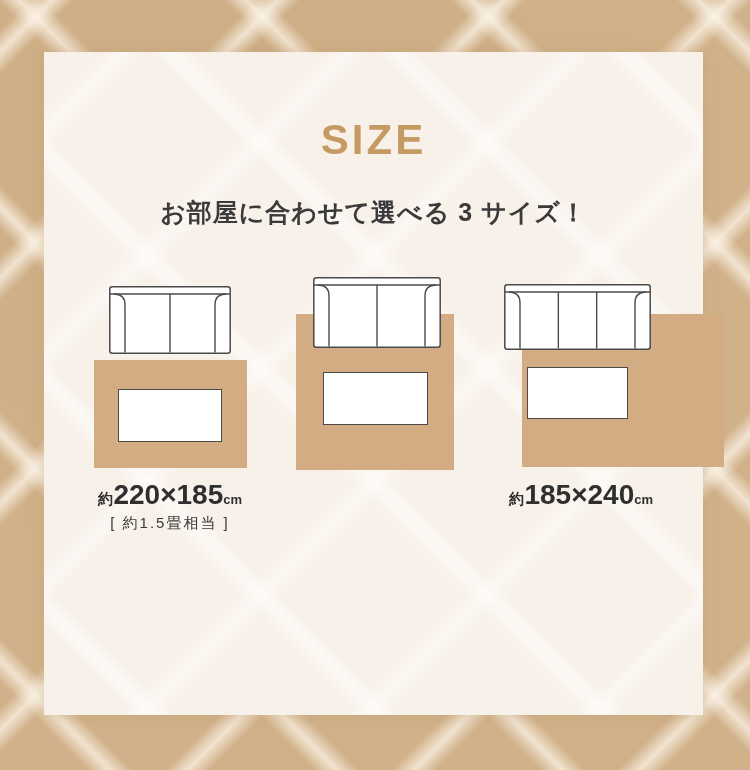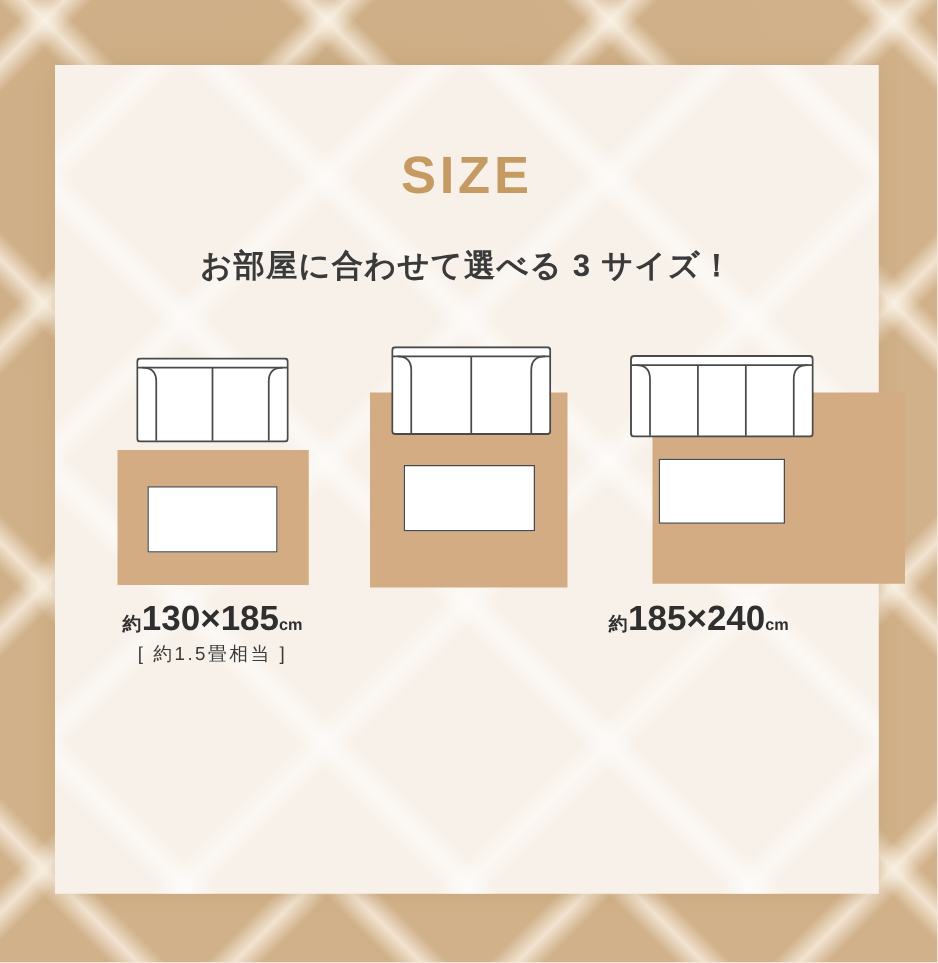--- a/index.html
+++ b/index.html
@@ -63,21 +63,21 @@
   }
   .table.t1{left:74px;top:337px;width:104px;height:53px;}
   .table.t2{left:279px;top:320px;width:105px;height:53px;}
   .table.t3{left:483px;top:315px;width:101px;height:52px;}
   .size-label{
     position:absolute;top:428px;width:220px;
     text-align:center;color:#2f2f2f;
   }
   .size-label.l1{left:16px;}
   .size-label.l2{left:221px;}
-  .size-label.l3{left:405px;}
+  .size-label.l3{left:427px;}
   .dim-line{font-weight:700;white-space:nowrap;line-height:1.1;}
   .dim-prefix{font-size:15px;letter-spacing:0.5px;}
   .dim-main{font-size:28px;letter-spacing:0px;}
   .dim-unit{font-size:13px;}
   .tatami-line{
     margin-top:3px;font-size:15px;font-weight:400;
     letter-spacing:2px;color:#3a3a3a;white-space:nowrap;
   }
 </style>
 </head>
@@ -93,21 +93,21 @@
     <svg class="sofa s1" width="122" height="68" viewBox="0 0 122 68">
         <rect x="0.8" y="0.8" width="120.4" height="66.4" rx="2.5" fill="#ffffff" stroke="#4a4a4a" stroke-width="1.5"></rect>
         <line x1="0.8" y1="8" x2="121.2" y2="8" stroke="#4a4a4a" stroke-width="1.4"></line>
         <path d="M 16 66.5 L 16 19 Q 16 8 5 8" fill="none" stroke="#4a4a4a" stroke-width="1.4"></path>
         <path d="M 106 66.5 L 106 19 Q 106 8 117 8" fill="none" stroke="#4a4a4a" stroke-width="1.4"></path>
         <line x1="61" y1="8" x2="61" y2="66.5" stroke="#4a4a4a" stroke-width="1.4"></line>
       </svg>
     <div class="table t1"></div>
     <div class="size-label l1">
       <div class="dim-line">
-        <span class="dim-prefix">約</span><span class="dim-main">130×185</span><span class="dim-unit">cm</span>
+        <span class="dim-prefix">約</span><span class="dim-main">220×185</span><span class="dim-unit">cm</span>
       </div>
       <div class="tatami-line">[ 約1.5畳相当 ]</div>
     </div>
 
     <div class="rug r2"></div>
     <svg class="sofa s2" width="128" height="71" viewBox="0 0 128 71">
         <rect x="0.8" y="0.8" width="126.4" height="69.4" rx="2.5" fill="#ffffff" stroke="#4a4a4a" stroke-width="1.5"></rect>
         <line x1="0.8" y1="8" x2="127.2" y2="8" stroke="#4a4a4a" stroke-width="1.4"></line>
         <path d="M 16 69.5 L 16 19 Q 16 8 5 8" fill="none" stroke="#4a4a4a" stroke-width="1.4"></path>
         <path d="M 112 69.5 L 112 19 Q 112 8 123 8" fill="none" stroke="#4a4a4a" stroke-width="1.4"></path>

